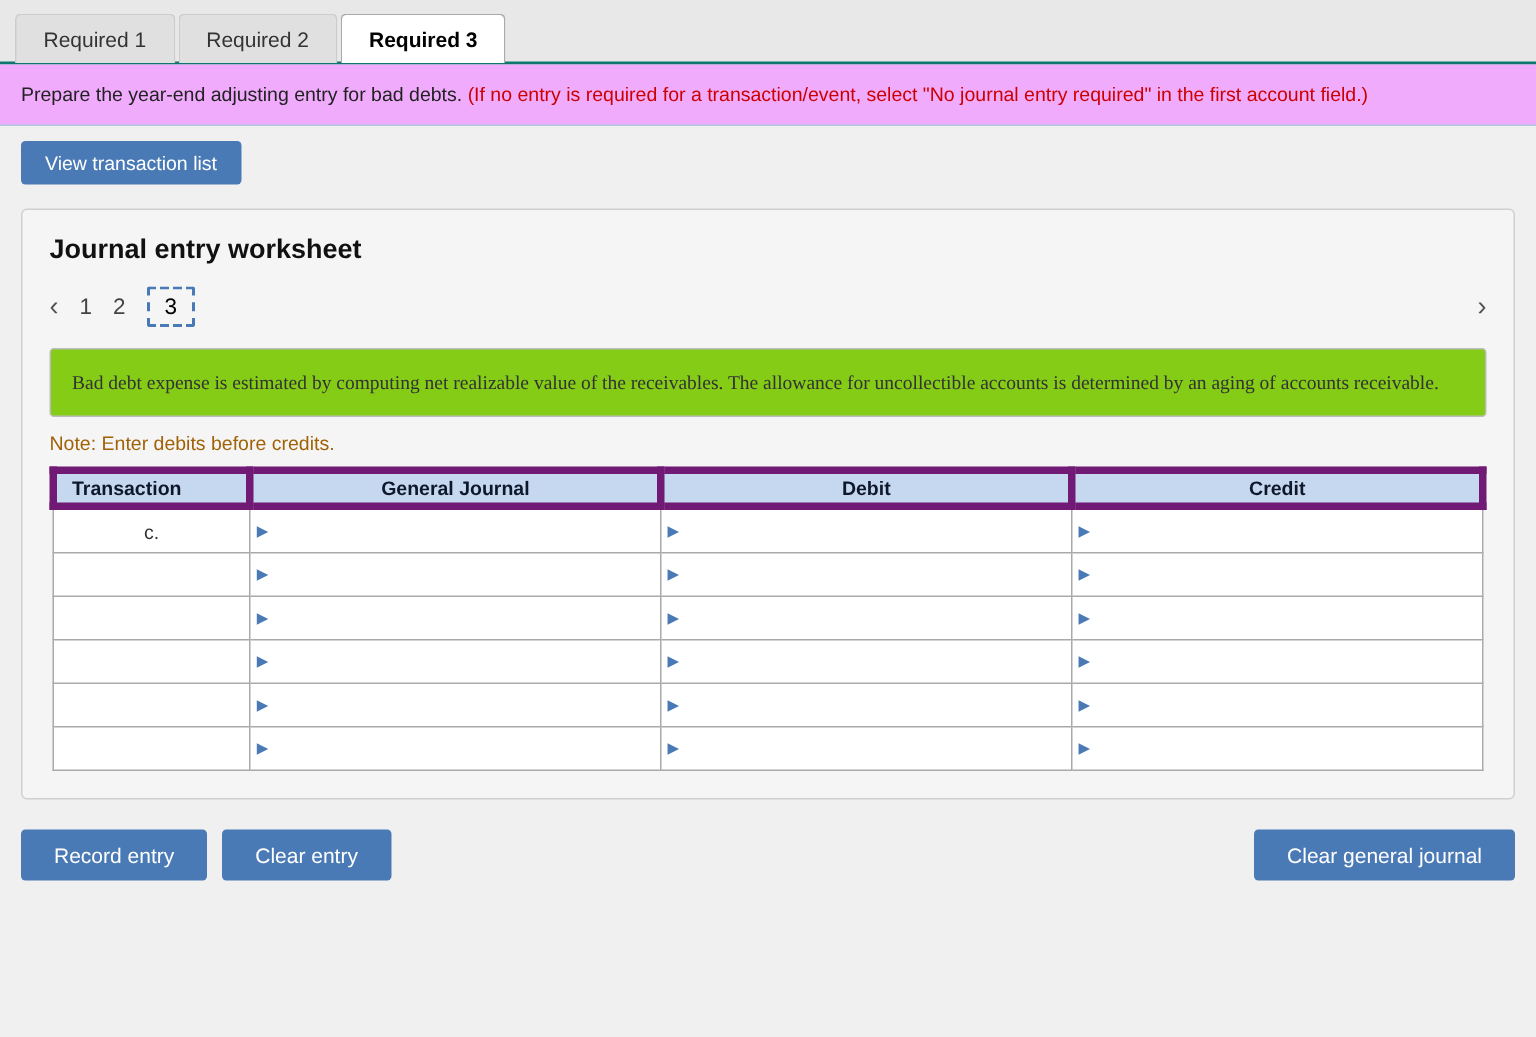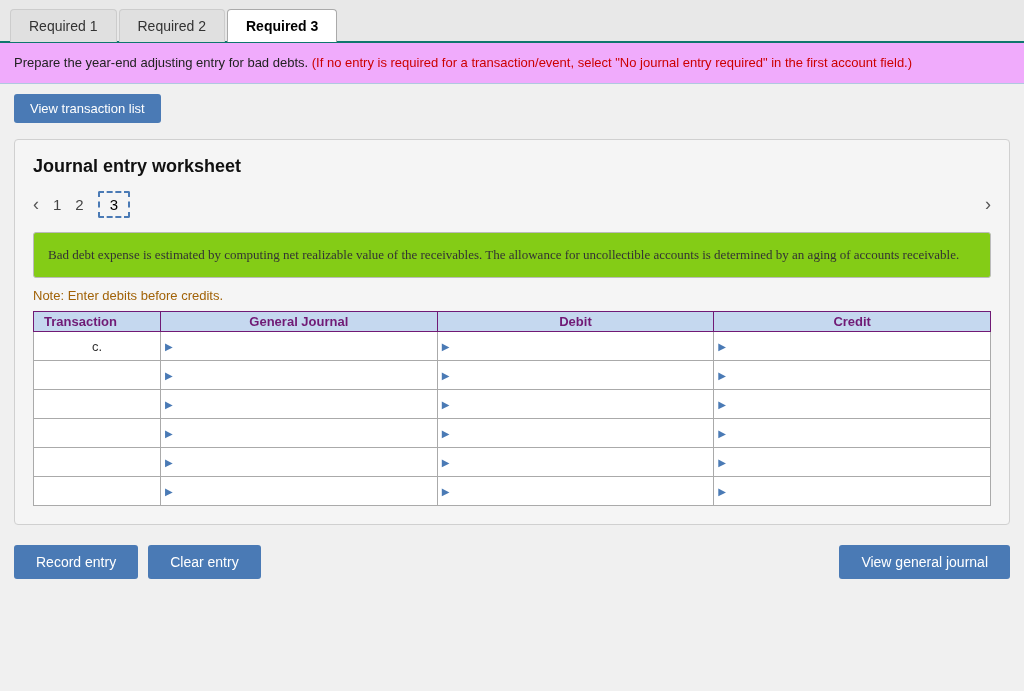--- a/index.html
+++ b/index.html
@@ -130,25 +130,25 @@
     }
 
     
     .journal-table {
       width: 100%;
       border-collapse: collapse;
       font-size: 13px;
     }
     .journal-table th {
       background: #c5d8ef;
-      border: 1px solid #701a75;
+      border: 5px solid #701a75;
       padding: 2px 10px;
       text-align: center;
       font-weight: bold;
-      color: #701a75;
+      color: #0f172a;
     }
     .journal-table th.left {
       text-align: left;
     }
     .journal-table td {
       border: 1px solid #aaa;
       padding: 0;
       height: 28px;
       background: #fff;
     }
@@ -356,14 +356,14 @@
             </div>
           </td>
         </tr>
       </tbody>
   </table>
 </div>
 
 <div class="bottom-buttons">
   <button class="btn-action">Record entry</button>
   <button class="btn-action">Clear entry</button>
-  <button class="btn-action right">View general journal</button>
+  <button class="btn-action right">Clear general journal</button>
 </div>
 
 </body></html>

